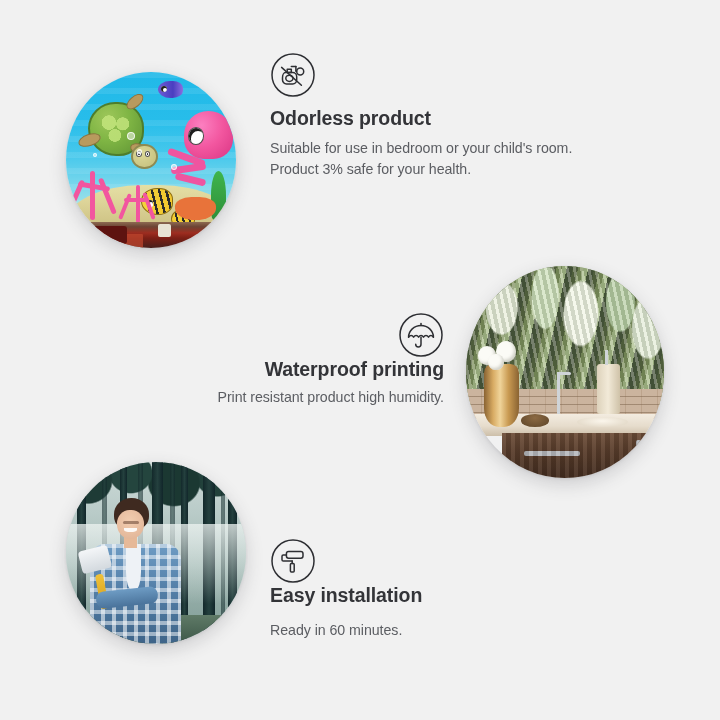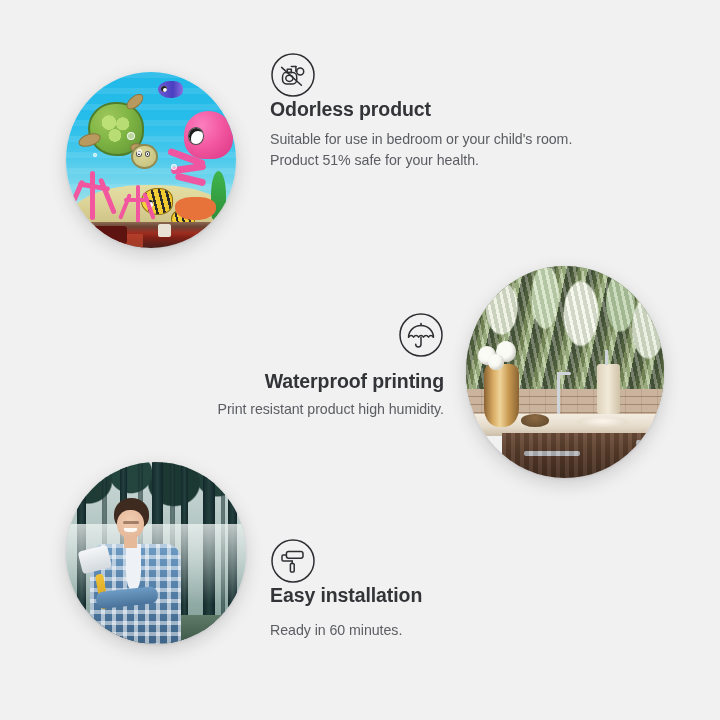--- a/index.html
+++ b/index.html
@@ -210,26 +210,26 @@
   .f-title {
     font-size:19.5px; font-weight:700; color:#333438;
     letter-spacing:-.1px; line-height:1.2;
   }
   .f-desc {
     font-size:14.2px; color:#5b5d62; line-height:1.42;
     letter-spacing:-.05px;
   }
 
   #f-odorless { left:270px; top:52px; width:330px; text-align:left; }
-  #f-odorless .f-title { margin-top:0; }
+  #f-odorless .f-title { margin-top:9px; }
   #f-odorless .f-desc  { margin-top:8px; }
 
   #f-waterproof { left:152px; top:312px; width:292px; text-align:right; }
   #f-waterproof .icon-wrap { margin-left:auto; }
-  #f-waterproof .f-title { margin-top:12px; }
+  #f-waterproof .f-title { margin-top:0; }
   #f-waterproof .f-desc  { margin-top:6px; }
 
   #f-install { left:270px; top:538px; width:300px; text-align:left; }
   #f-install .f-title { }
   #f-install .f-desc  { margin-top:13px; }
 </style>
 </head>
 <body>
 
 <div class="stage">
@@ -337,21 +337,21 @@
         <path d="M17.2 17.2h4.1v3.3h-4.1z"></path>
         <path d="M21.3 14.6h4.6"></path>
         <path d="M25.9 14.6v4.4"></path>
         <circle cx="30.2" cy="19.4" r="3.5"></circle>
         <path d="M25.9 19h0.8"></path>
         <ellipse cx="19.4" cy="26.3" rx="3.6" ry="3.1"></ellipse>
         <path d="M11.6 15.4 31.4 33.2"></path>
       </svg>
     </div>
     <div class="f-title">Odorless product</div>
-    <div class="f-desc">Suitable for use in bedroom or your child's room. Product 51% safe for your health.</div>
+    <div class="f-desc">Suitable for use in bedroom or your child's room. Product 3% safe for your health.</div>
   </div>
 
   <div class="feature" id="f-waterproof">
     <div class="icon-wrap">
       <svg viewBox="0 0 46 46" fill="none" stroke="#2e2f33" stroke-width="1.5" stroke-linecap="round" stroke-linejoin="round">
         <circle cx="23" cy="23" r="21"></circle>
         <path d="M23 11.6v1.9"></path>
         <path d="M10.6 25.2c0-6.6 5.6-11.7 12.4-11.7s12.4 5.1 12.4 11.7"></path>
         <path d="M10.6 25.2c1.5-2.4 3.6-2.4 5 0 1.4-2.4 3.6-2.4 5 0 1.4-2.4 3.5-2.4 4.9 0 1.4-2.4 3.6-2.4 5 0 1.4-2.4 3.5-2.4 4.9 0"></path>
         <path d="M23 25.2v7.1c0 1.5-1.2 2.7-2.7 2.7s-2.6-1.2-2.6-2.7"></path>

